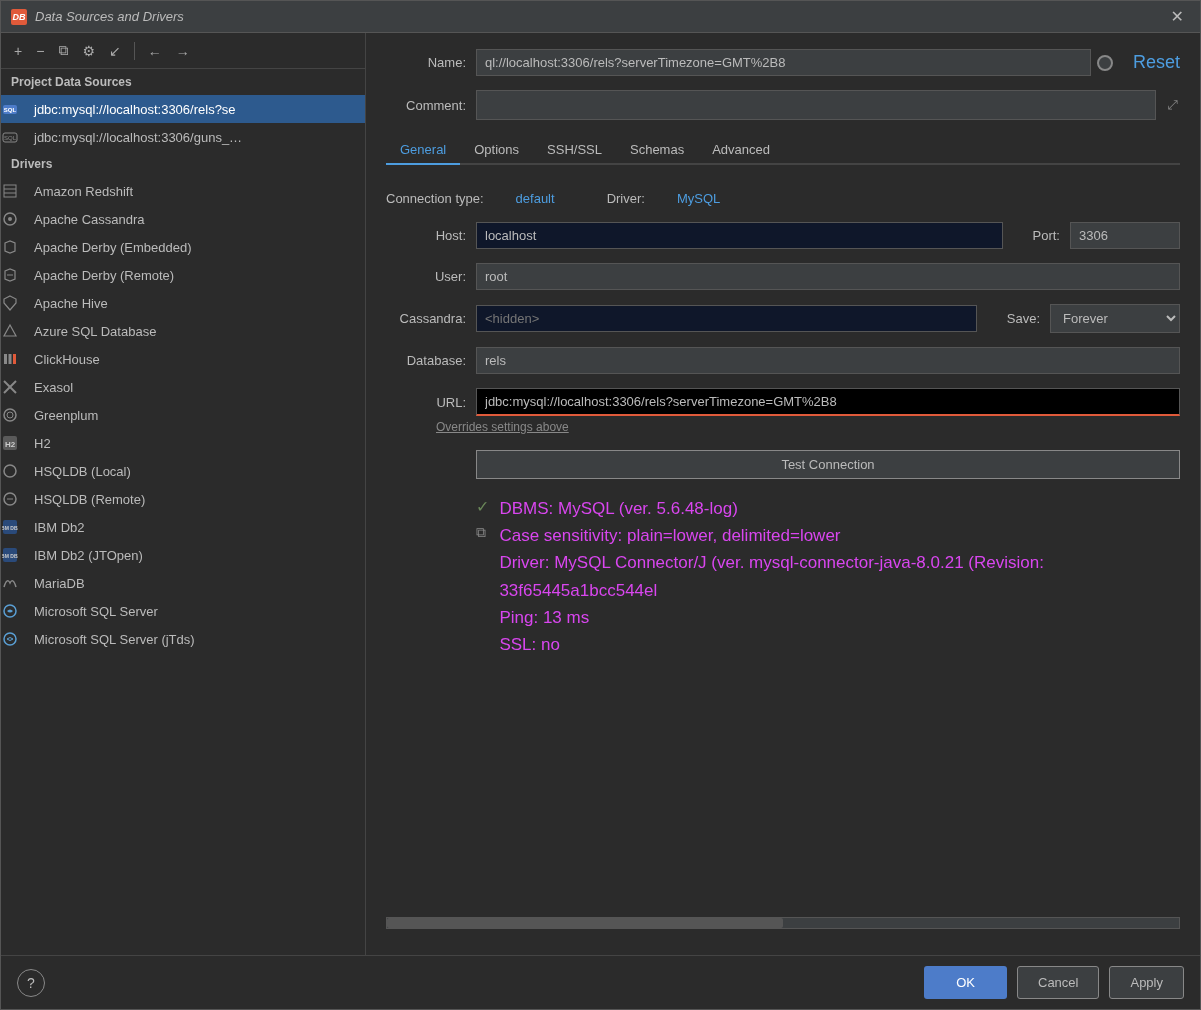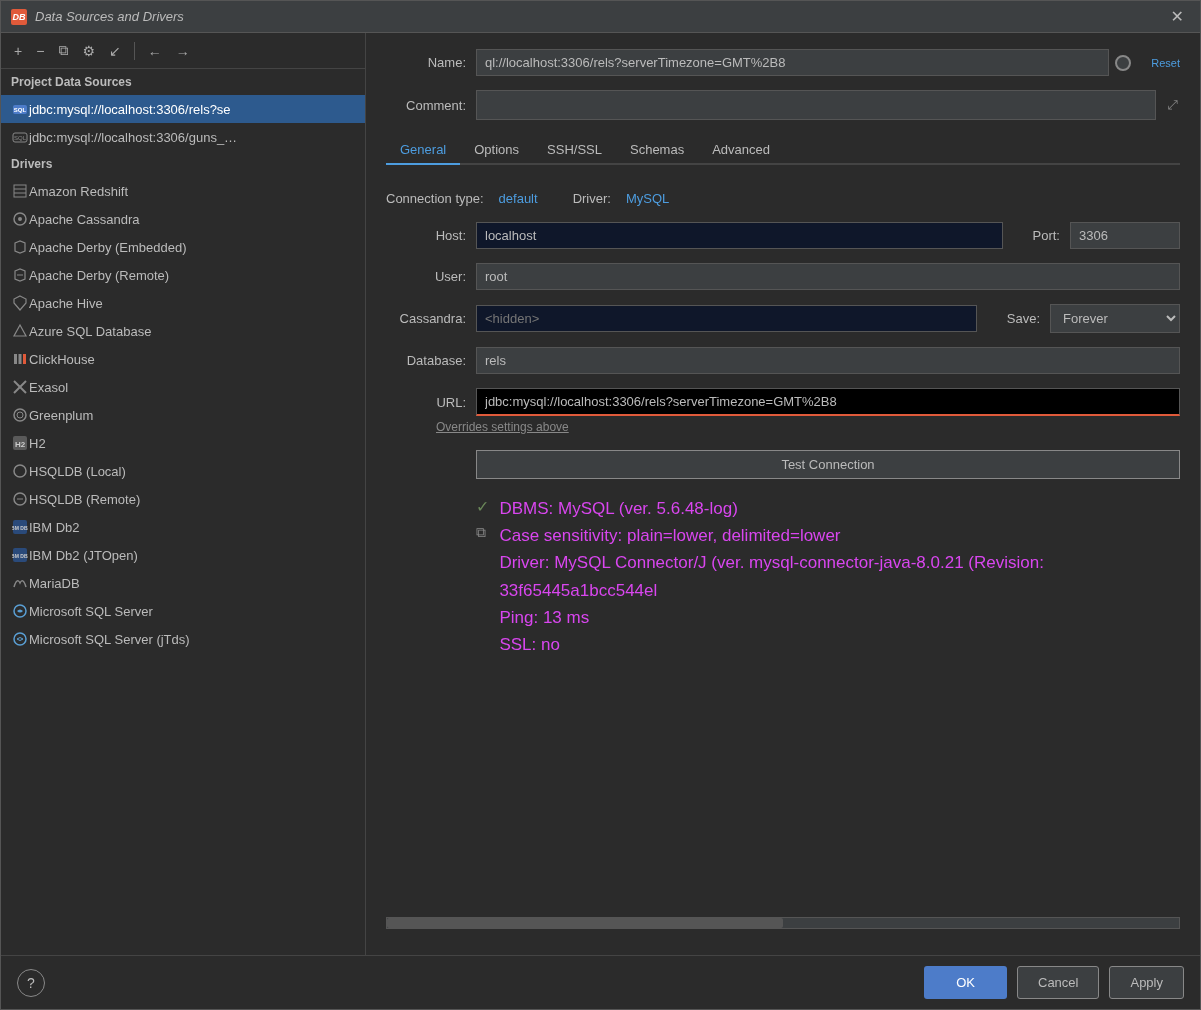--- a/index.html
+++ b/index.html
@@ -65,24 +65,24 @@
       color: #bbb;
       font-weight: bold;
       font-size: 12px;
     }
 
     .tree-list { overflow-y: auto; flex: 1; }
 
     .tree-item {
       display: flex;
       align-items: center;
-      padding: 5px 10px;
-      cursor: pointer;
-      color: #bbb;
-      gap: 0;
+      padding: 5px 0;
+      cursor: pointer;
+      color: #bbb;
+      gap: 15px;
       font-size: 13px;
     }
     .tree-item.selected { background: #2d5a8e; color: #fff; }
     .tree-item.selected .tree-icon { color: #fff; }
 
     .tree-icon { width: 18px; height: 18px; display: flex; align-items: center; justify-content: center; flex-shrink: 0; font-size: 12px; color: #888; }
 
     .project-section { }
     .driver-section { }
 
@@ -115,21 +115,21 @@
       color: #bbb;
       padding: 5px 8px;
       font-size: 13px;
       outline: none;
     }
 
     .name-row { display: flex; align-items: center; margin-bottom: 14px; gap: 10px; }
     .name-input-wrap { flex: 1; display: flex; align-items: center; gap: 6px; }
     .name-input { flex: 1; background: #3c3f41; border: 1px solid #555; color: #bbb; padding: 5px 8px; font-size: 13px; outline: none; }
     .radio-circle { width: 16px; height: 16px; border-radius: 50%; border: 2px solid #888; background: #3c3f41; flex-shrink: 0; }
-    .reset-link { color: #4d9de0; cursor: pointer; font-size: 11px; margin-left: 10px; white-space: nowrap; }
+    .reset-link { color: #4d9de0; cursor: pointer; font-size: 18px; margin-left: 10px; white-space: nowrap; }
 
     .comment-row { display: flex; align-items: center; margin-bottom: 16px; gap: 10px; }
     .comment-input { flex: 1; background: #3c3f41; border: 1px solid #555; color: #bbb; padding: 5px 8px; font-size: 13px; outline: none; min-height: 30px; }
     .expand-icon { color: #888; cursor: pointer; font-size: 13px; padding: 2px; }
 
     .tabs-row {
       display: flex;
       border-bottom: 2px solid #444;
       margin-bottom: 26px;
       gap: 0;
@@ -137,21 +137,21 @@
     .tab {
       padding: 6px 14px;
       cursor: pointer;
       color: #bbb;
       font-size: 13px;
       border-bottom: 2px solid transparent;
       margin-bottom: -2px;
     }
     .tab.active { color: #4d9de0; border-bottom: 2px solid #4d9de0; }
 
-    .conn-type-row { display: flex; align-items: center; margin-bottom: 16px; gap: 15px; color: #bbb; font-size: 13px; }
+    .conn-type-row { display: flex; align-items: center; margin-bottom: 16px; gap: 32px; color: #bbb; font-size: 13px; }
     .conn-type-link { color: #4d9de0; cursor: pointer; }
     .driver-link { color: #4d9de0; cursor: pointer; }
 
     .host-port-row { display: flex; align-items: center; margin-bottom: 14px; gap: 10px; }
     .host-label { width: 80px; text-align: right; color: #bbb; flex-shrink: 0; }
     .host-input { flex: 1; background: #0f172a; border: 1px solid #555; color: #bbb; padding: 5px 8px; font-size: 13px; outline: none; }
     .port-label { color: #bbb; margin-left: 20px; }
     .port-input { width: 110px; background: #3c3f41; border: 1px solid #555; color: #bbb; padding: 5px 8px; font-size: 13px; outline: none; }
 
     .save-select {

